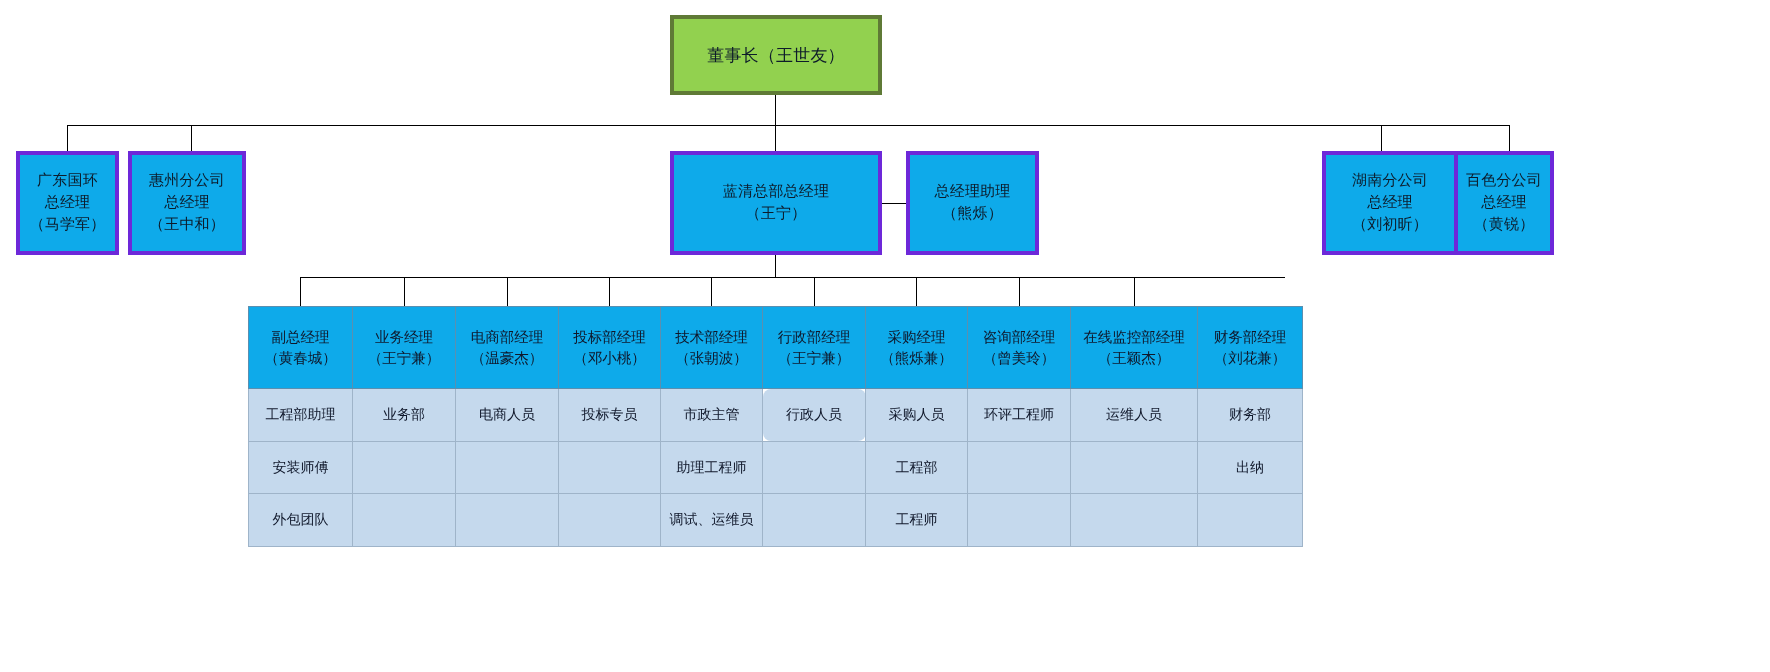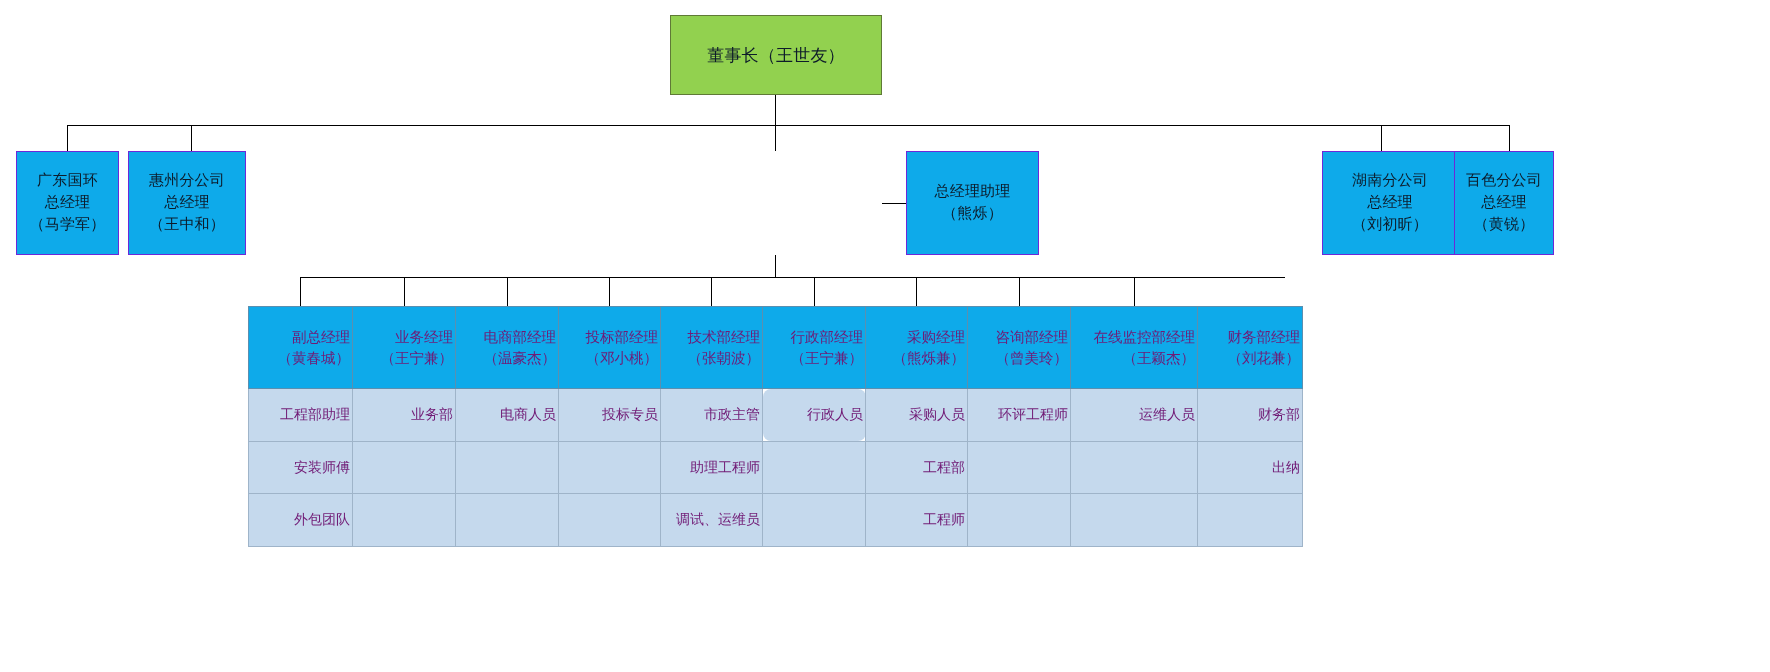--- a/index.html
+++ b/index.html
@@ -6,21 +6,21 @@
   html, body {
     width: 1770px; height: 672px;
     background: #ffffff;
     font-family: "DejaVu Sans", "Liberation Sans", sans-serif;
     overflow: hidden;
   }
   #root { position: relative; width: 1770px; height: 672px; }
 
   .box {
     position: absolute;
-    border: 1px solid #6d28d9;
+    border: 4px solid #6d28d9;
     display: flex;
     align-items: center;
     justify-content: center;
     text-align: center;
     line-height: 1.45;
     color: #0d1b2a;
     font-size: 15px;
     white-space: pre-line;
     letter-spacing: 0.2px;
   }
@@ -36,24 +36,24 @@
 
   
   #matrix {
     position: absolute;
     left: 248px; top: 306px;
     border-collapse: collapse;
     table-layout: fixed;
   }
   #matrix td, #matrix th {
     border: 1px solid #8ba0b5;
-    text-align: right;
+    text-align: center;
     vertical-align: middle;
     font-size: 14px;
-    color: #701a75;
+    color: #0f172a;
     font-weight: normal;
     padding: 16px 2px;
     line-height: 1.4;
     white-space: pre-line;
   }
   #matrix thead th {
     background: #0eaaea;
     height: 82px;
     border: 1px solid #5b8fb0;
     font-size: 14.5px;
@@ -82,20 +82,22 @@
   <div class="conn thin v" style="left:1381px;top:125px; height:26px;"></div>
   <div class="conn thin v" style="left:1509px;top:125px; height:26px;"></div>
 
   <div class="box blue" style="left:16px; top:151px; width:103px; height:104px;">广东国环
 总经理
 （马学军）</div>
   <div class="box blue" style="left:128px; top:151px; width:118px; height:104px;">惠州分公司
 总经理
 （王中和）</div>
 
+  <div class="box blue" style="left:670px; top:151px; width:212px; height:104px;">蓝清总部总经理
+（王宁）</div>
 
   <div class="conn thin h" style="left:882px; top:203px; width:24px;"></div>
   <div class="box blue" style="left:906px; top:151px; width:133px; height:104px;">总经理助理
 （熊烁）</div>
 
   <div class="box blue" style="left:1322px; top:151px; width:136px; height:104px;">湖南分公司
 总经理
 （刘初昕）</div>
   <div class="box blue" style="left:1454px; top:151px; width:100px; height:104px;">百色分公司
 总经理

